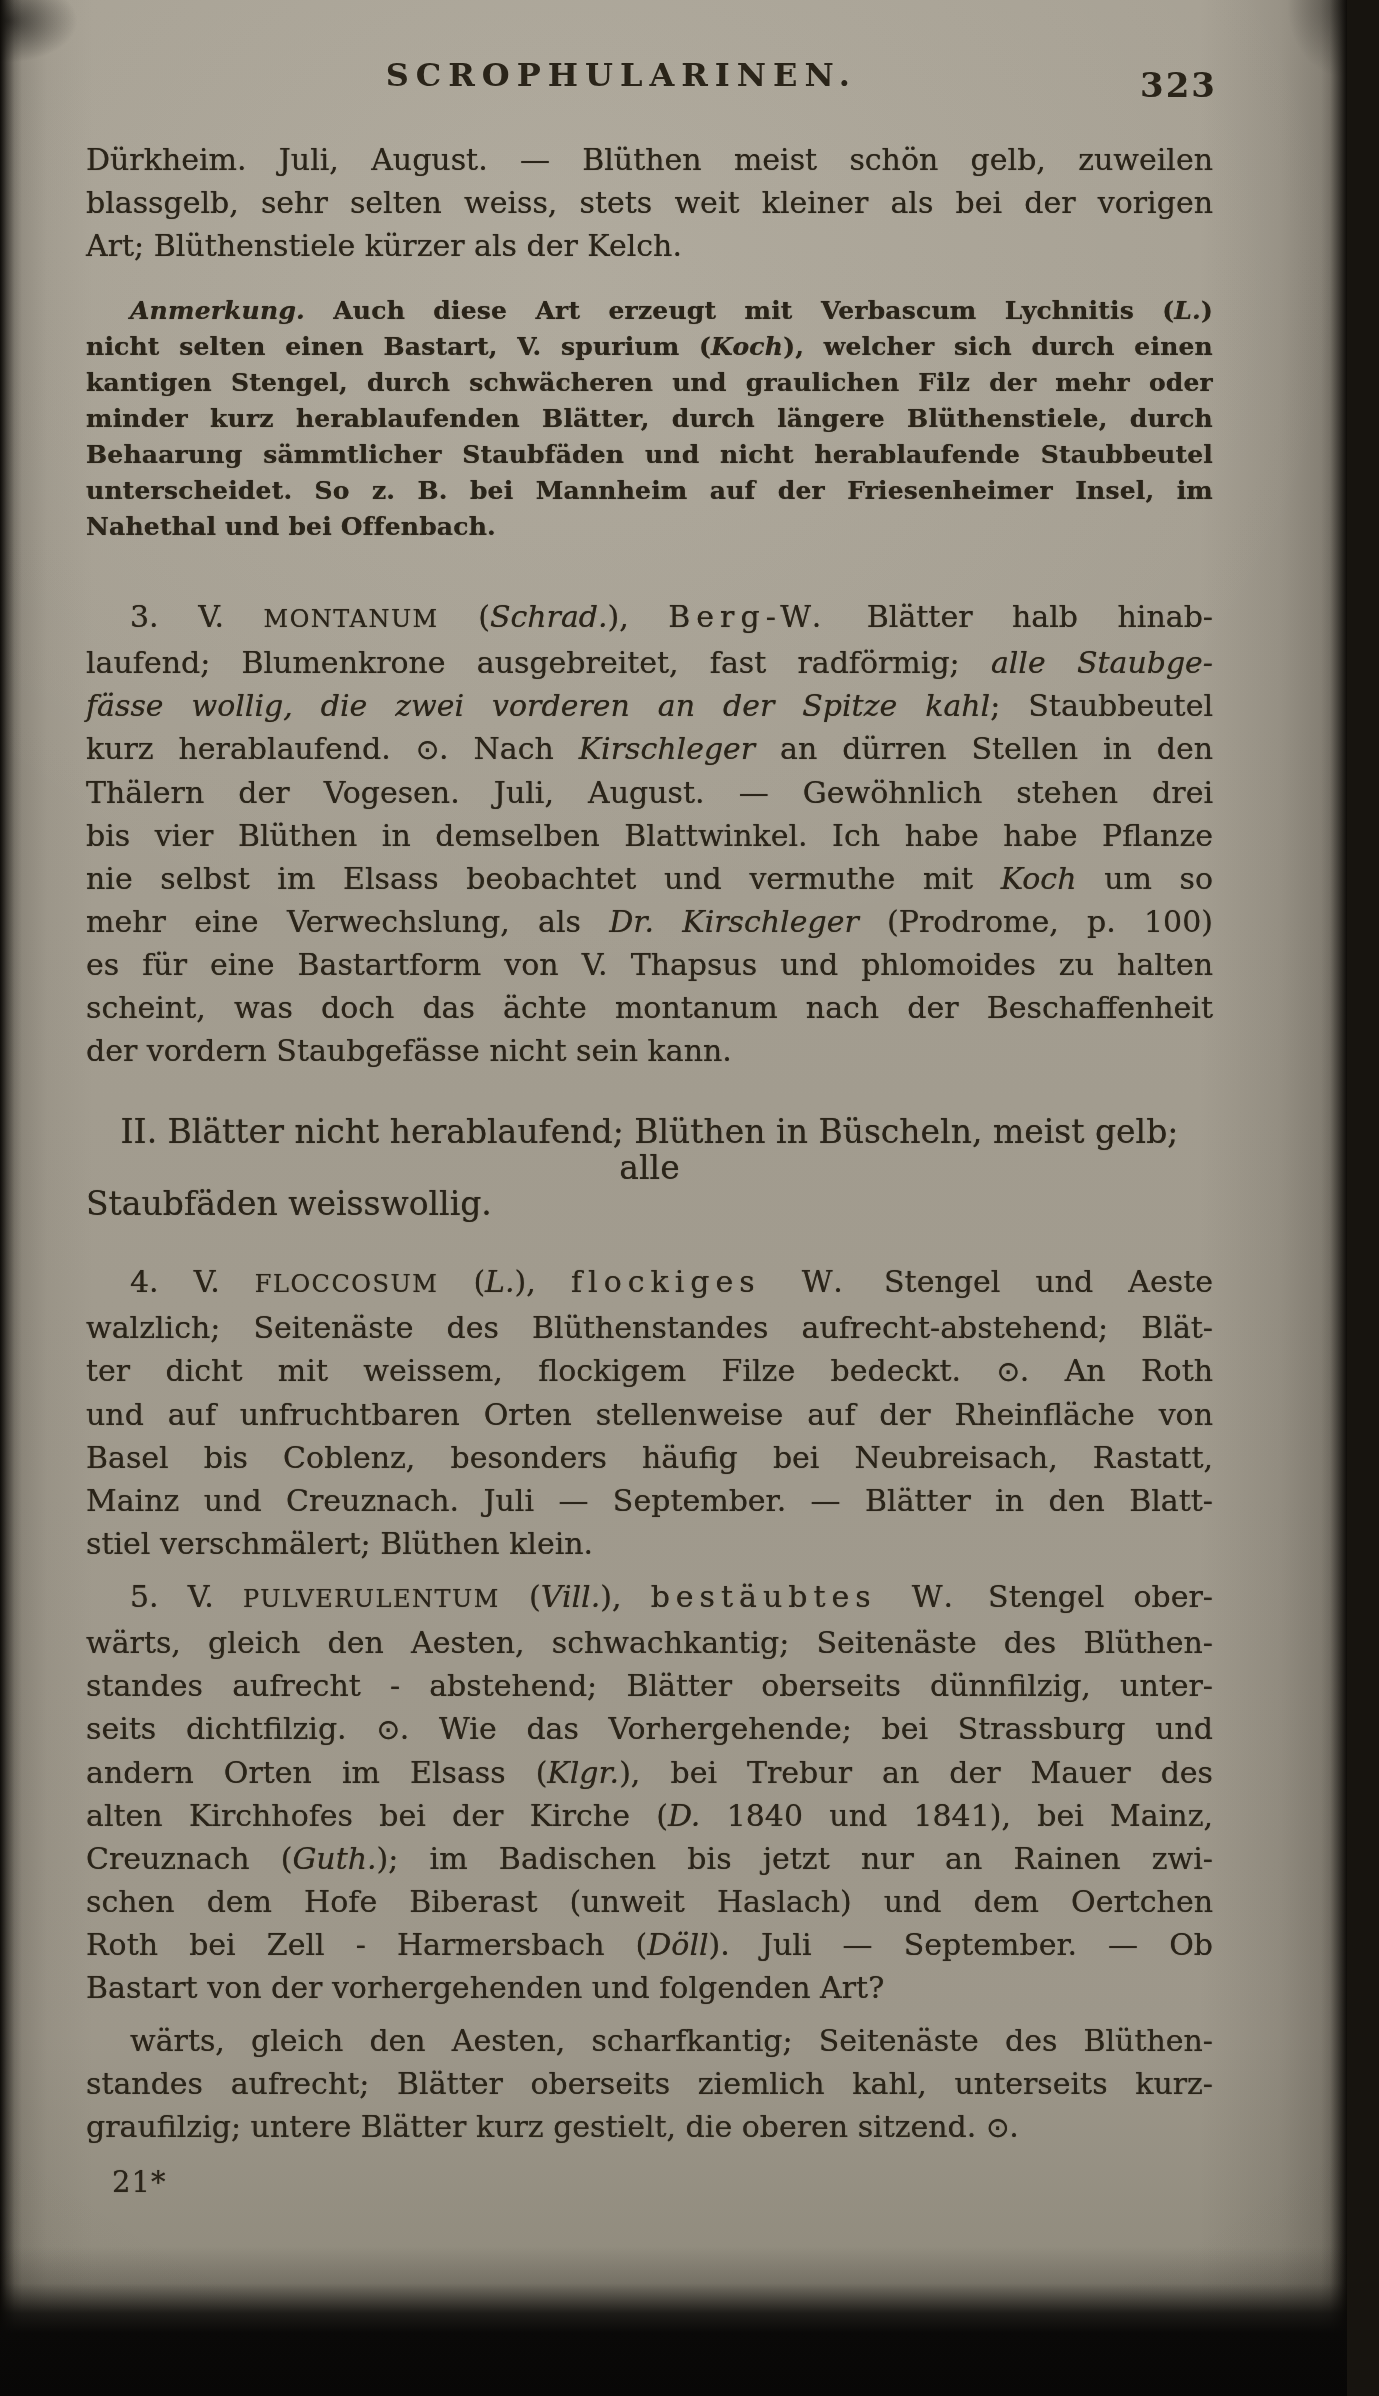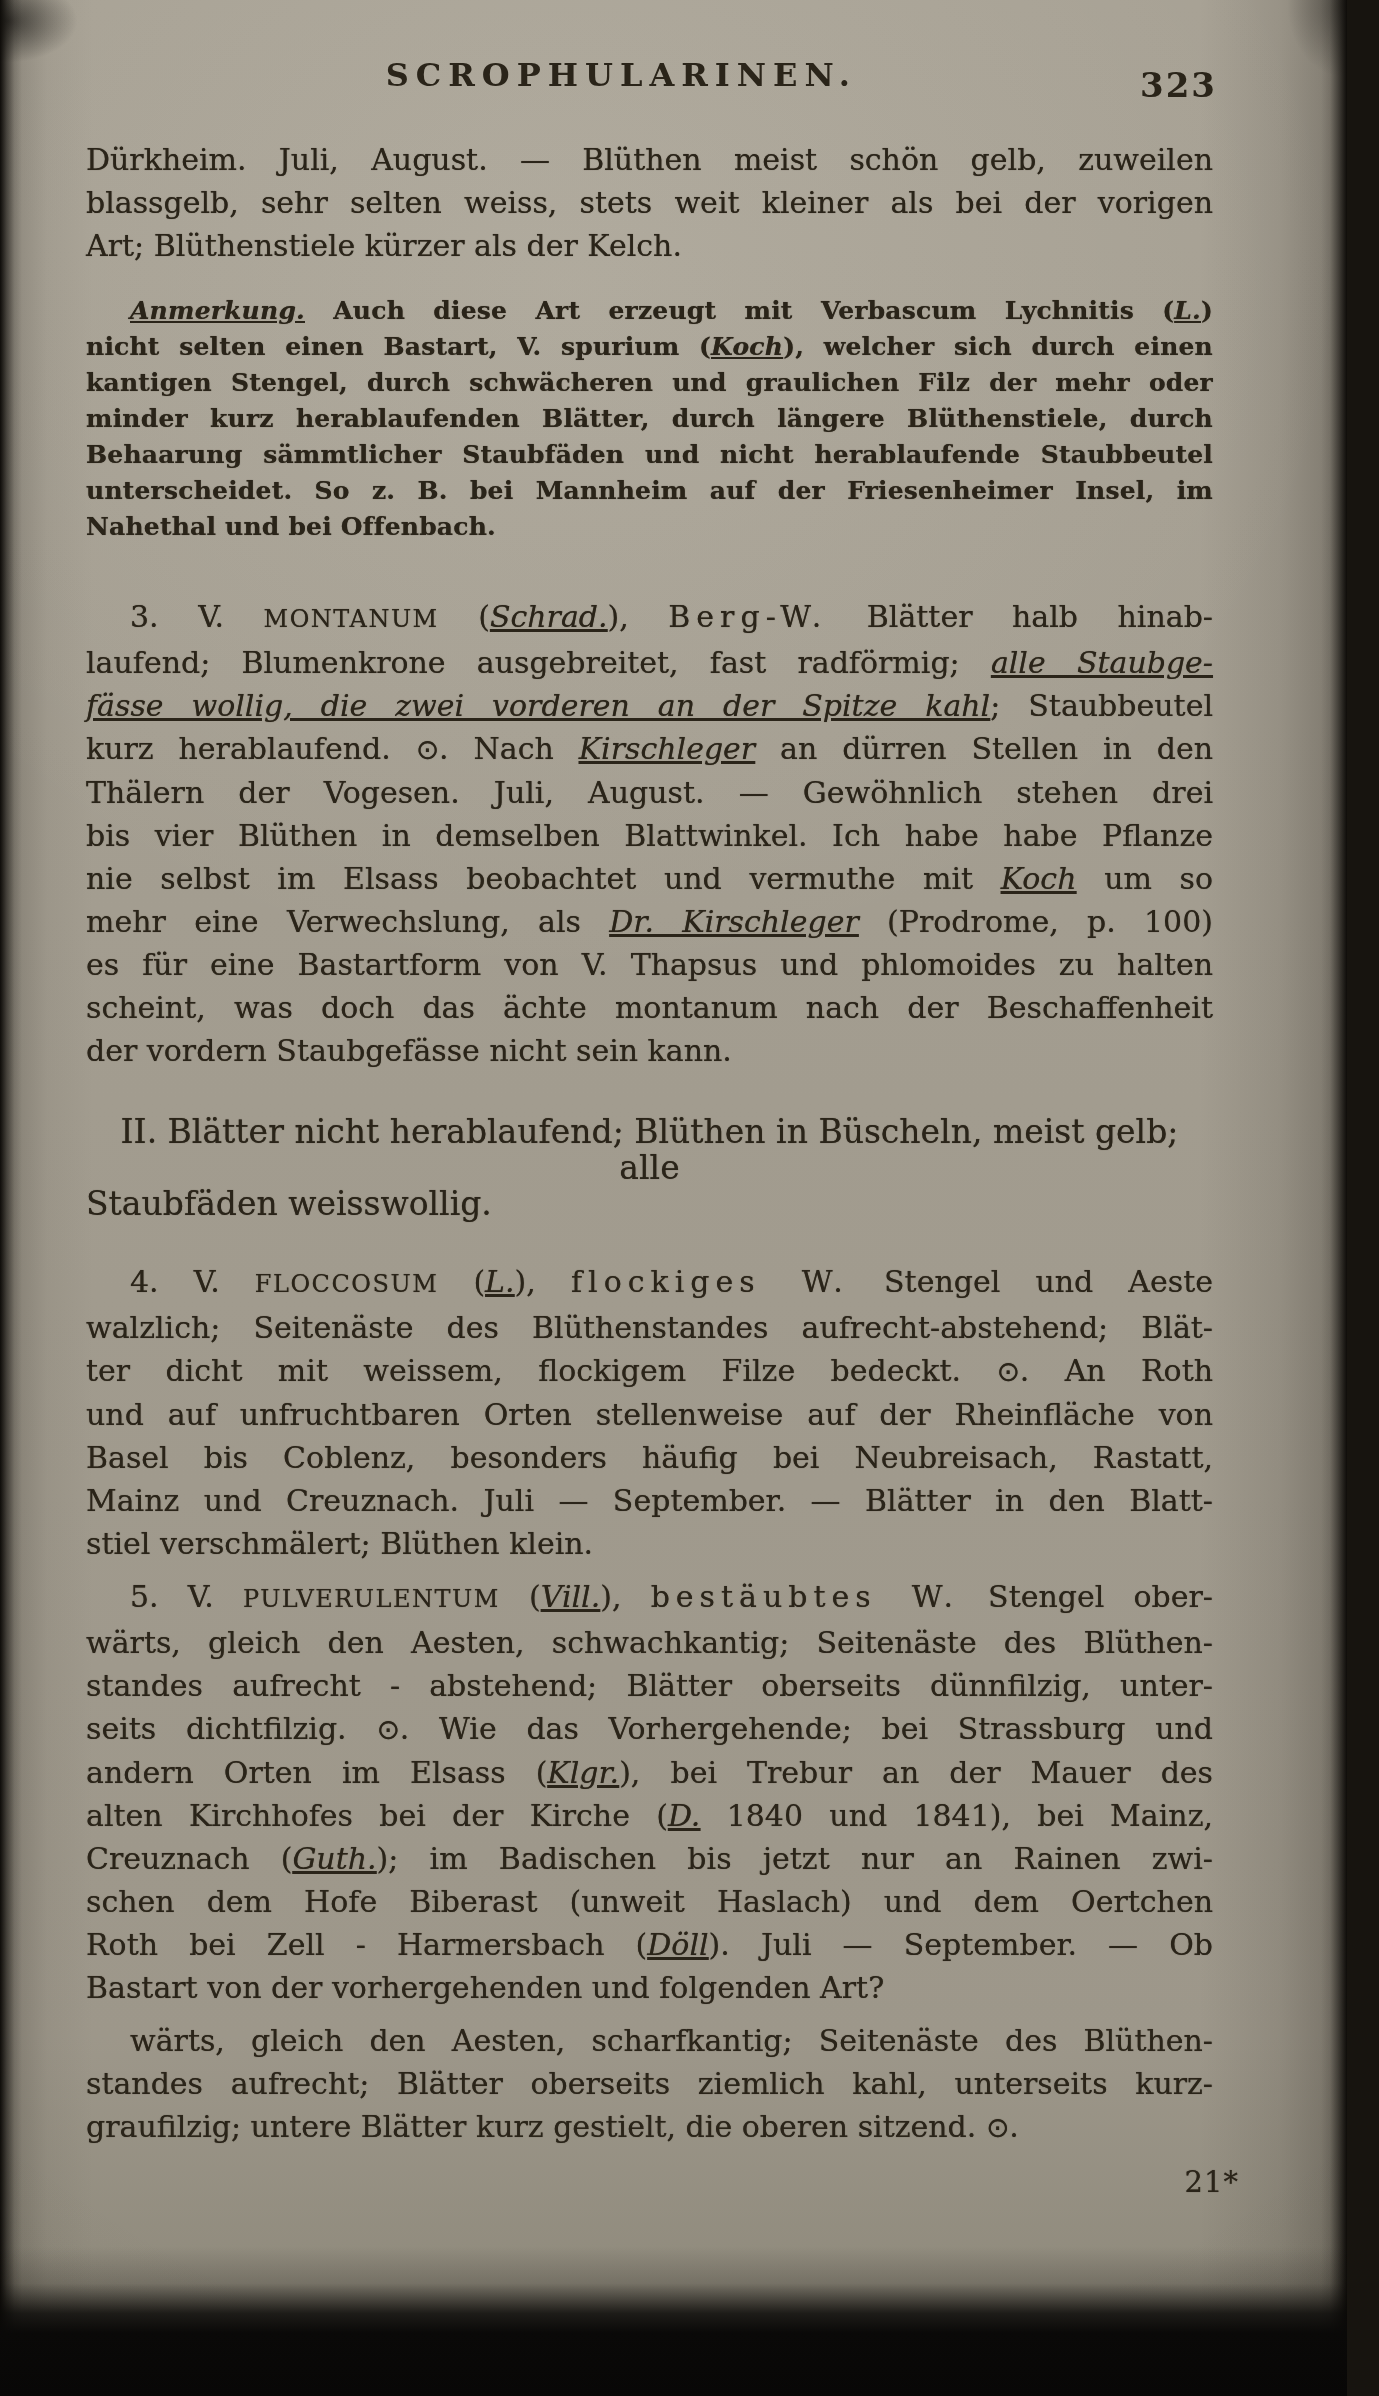--- a/index.html
+++ b/index.html
@@ -26,24 +26,24 @@
   .section-head { font-size:33px; line-height:36px; }
   .section-head .line { text-align:center; text-align-last:center; }
   .indent-first .line:first-child { text-indent:44px; }
 
   .m-note { margin-top:26px; }
   .m-p3   { margin-top:50px; }
   .m-head { margin-top:42px; }
   .m-p4   { margin-top:38px; }
   .m-tight{ margin-top:10px; }
 
-  .footer { margin-top:16px; font-size:29px; text-align:right; transform:translateX(26px);
+  .footer { margin-top:16px; font-size:29px; text-align:left; transform:translateX(26px);
             letter-spacing:1px; text-shadow:0 0 0.8px rgba(40,32,20,0.75); }
 
-  .it { font-style:italic;text-decoration:underline; }
+  .it { font-style:italic; }
   .sc { font-size:0.8em; letter-spacing:1.5px;margin-top:28px; }
   .sp { letter-spacing:0.2em; }
   .sym { font-family:"DejaVu Sans",sans-serif; font-size:0.93em; }
 
   .edge { position:absolute; pointer-events:none; }
   .edge-left  { left:0; top:0; bottom:0; width:22px;
     background:linear-gradient(90deg,#0e0c09 0%,rgba(14,12,9,0.55) 30%,rgba(14,12,9,0.15) 65%,transparent 100%); }
   .edge-right { right:0; top:0; bottom:0; width:26px;
     background:linear-gradient(270deg,#0e0c09 0%,rgba(14,12,9,0.5) 35%,rgba(14,12,9,0.12) 65%,transparent 100%); }
   .edge-bottom{ left:0; right:0; bottom:0; height:150px;

